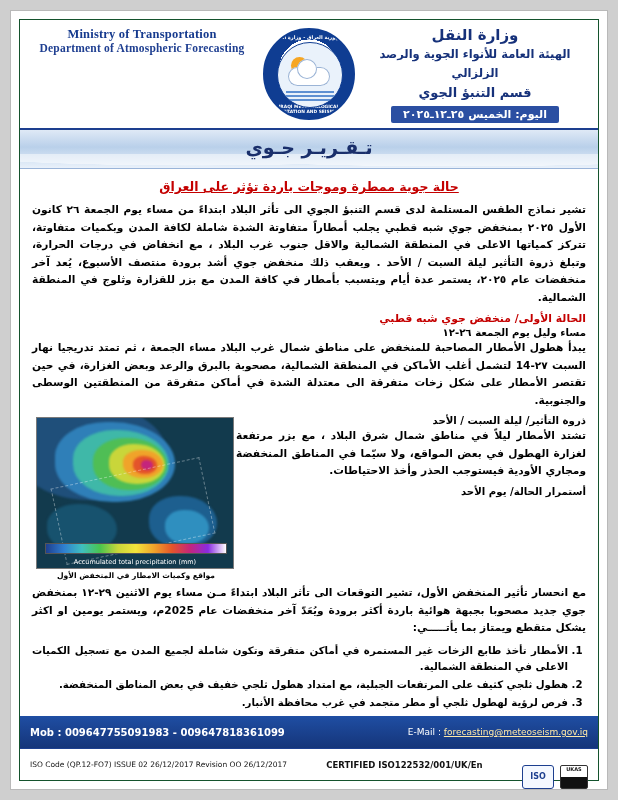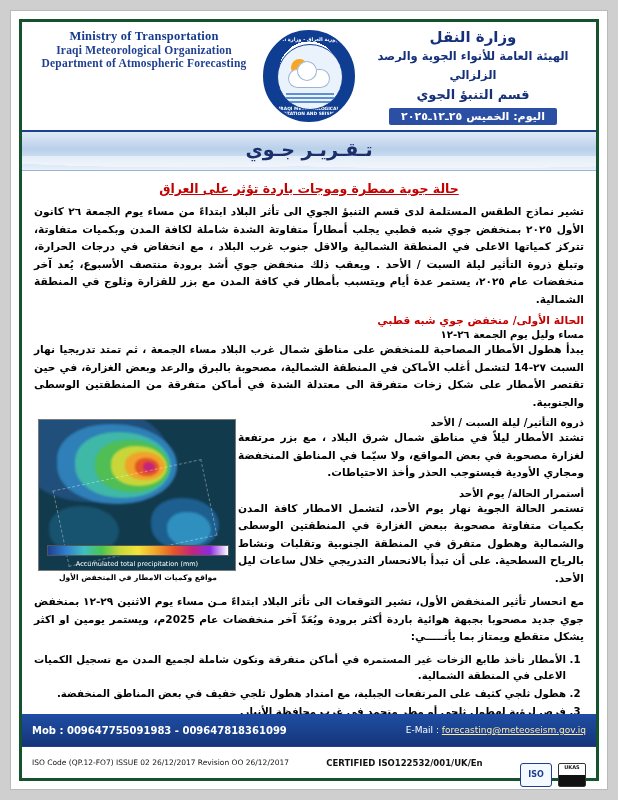--- a/index.html
+++ b/index.html
@@ -14,21 +14,21 @@
     width:598px;height:780px;
     margin:10px auto;
     background:#ffffff;
     box-sizing:border-box;
     border:1px solid #b9b9b9;
     overflow:hidden;
   }
   .inner{
     position:absolute;
     left:8px;top:8px;right:8px;bottom:8px;
-    border:3px solid #14532d;
+    border:1px solid #14532d;
     box-sizing:border-box;
   }
 
   
   .header{
     position:relative;
     height:108px;
     border-bottom:2px solid #1d3f8f;
     background:#ffffff;
     overflow:hidden;
@@ -263,21 +263,20 @@
 </style>
 </head>
 <body>
 
 <div class="page">
   <div class="inner">
 
     <div class="header">
       <div class="hdr-left">
         <div class="ln ln1">Ministry of Transportation</div>
-        <div class="ln">Iraqi Meteorological Organization</div>
         <div class="ln">Department of Atmospheric Forecasting</div>
       </div>
 
       <div class="logo">
         <div class="ring-text">
           <div class="rt-top">جمهورية العراق - وزارة النقل</div>
           <div class="rt-bot">IRAQI METEOROLOGICAL ORGANIZATION AND SEISMOLOGY</div>
         </div>
         <div class="inner-circle">
           <div class="sun"></div>
@@ -325,24 +324,23 @@
             <div class="blob" style="left:128px;top:92px;width:44px;height:34px;background:#2f8fbf;"></div>
             <div class="blob" style="left:10px;top:86px;width:70px;height:48px;background:#17526e;"></div>
             <div style="position:absolute;left:20px;top:54px;width:150px;height:76px;border:1px dashed rgba(255,255,255,.35);transform:rotate(-12deg);"></div>
             <div class="cbar" style="position:absolute;left:8px;bottom:14px;width:180px;"></div>
             <div class="cbar-label" style="position:absolute;left:0;right:0;bottom:2px;color:#fff;">Accumulated total precipitation (mm)</div>
           </div>
           <div class="caption">مواقع وكميات الامطار في المنخفض الأول</div>
         </div>
 
         <div class="sub-title">ذروة التأثير/ ليلة السبت / الأحد</div>
-        <p class="par">تشتد الأمطار ليلاً في مناطق شمال شرق البلاد ، مع بزر مرتفعة لغزارة مصحوبة في بعض المواقع، ولا سيّما في المناطق المنخفضة ومجاري الأودية فيستوجب الحذر وأخذ الاحتياطات.</p>
+        <p class="par">تشتد الأمطار ليلاً في مناطق شمال شرق البلاد ، مع بزر مرتفعة لغزارة الهطول في بعض المواقع، ولا سيّما في المناطق المنخفضة ومجاري الأودية فيستوجب الحذر وأخذ الاحتياطات.</p>
 
         <div class="sub-title">أستمرار الحالة/ يوم الأحد</div>
-        <p class="par">تستمر الحالة الجوية نهار يوم الأحد، لتشمل الامطار كافة المدن بكميات متفاوتة مصحوبة ببعض الغزارة في المنطقتين الوسطى والشمالية وهطول متفرق في المنطقة الجنوبية وتقلبات ونشاط بالرياح السطحية. على أن تبدأ بالانحسار التدريجي خلال ساعات ليل الأحد.</p>
       </div>
 
       <p class="par">مع انحسار تأثير المنخفض الأول، تشير التوقعات الى تأثر البلاد ابتداءً مـن مساء يوم الاثنين ٢٩-١٢ بمنخفض جوي جديد مصحوبا بجبهة هوائية باردة أكثر برودة ويُعَدّ آخر منخفضات عام 2025م، ويستمر يومين او اكثر يشكل متقطع ويمتاز بما يأتـــــي:</p>
 
       <ol class="list">
         <li>الأمطار تأخذ طابع الزخات غير المستمرة في أماكن متفرقة وتكون شاملة لجميع المدن مع تسجيل الكميات الاعلى في المنطقة الشمالية.</li>
         <li>هطول ثلجي كثيف على المرتفعات الجبلية، مع امتداد هطول ثلجي خفيف في بعض المناطق المنخفضة.</li>
         <li>فرص لرؤية لهطول ثلجي أو مطر متجمد في غرب محافظة الأنبار.</li>
         <li>تقلبات باتجاه وسرعة الرياح السطحية مع انخفاض واضح بدرجات الحرارة.</li>
       </ol>

